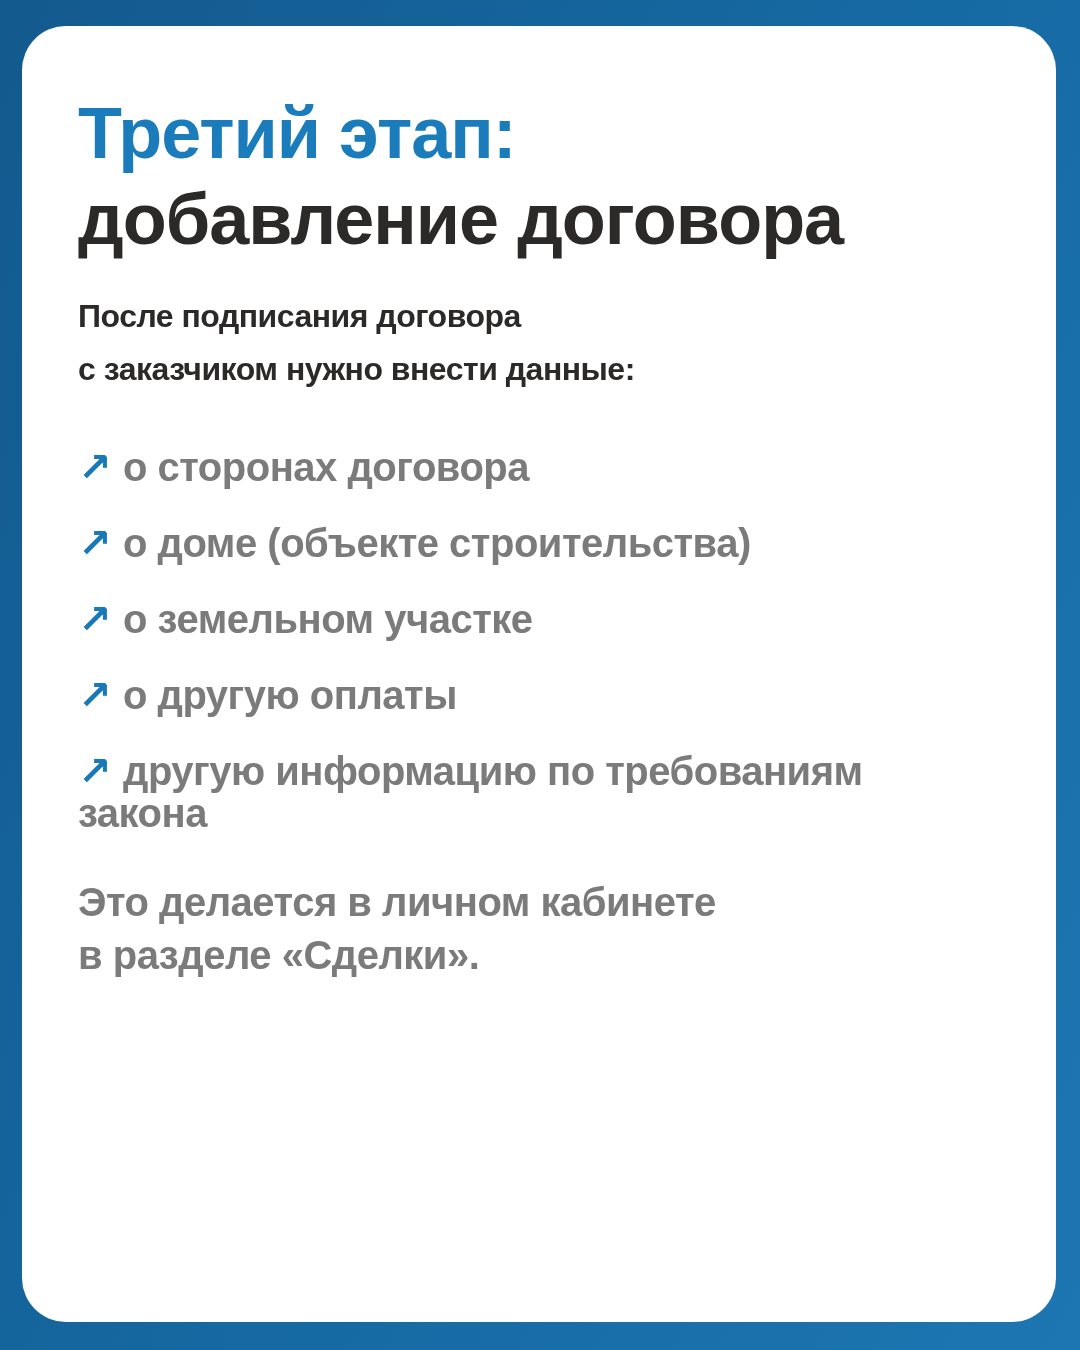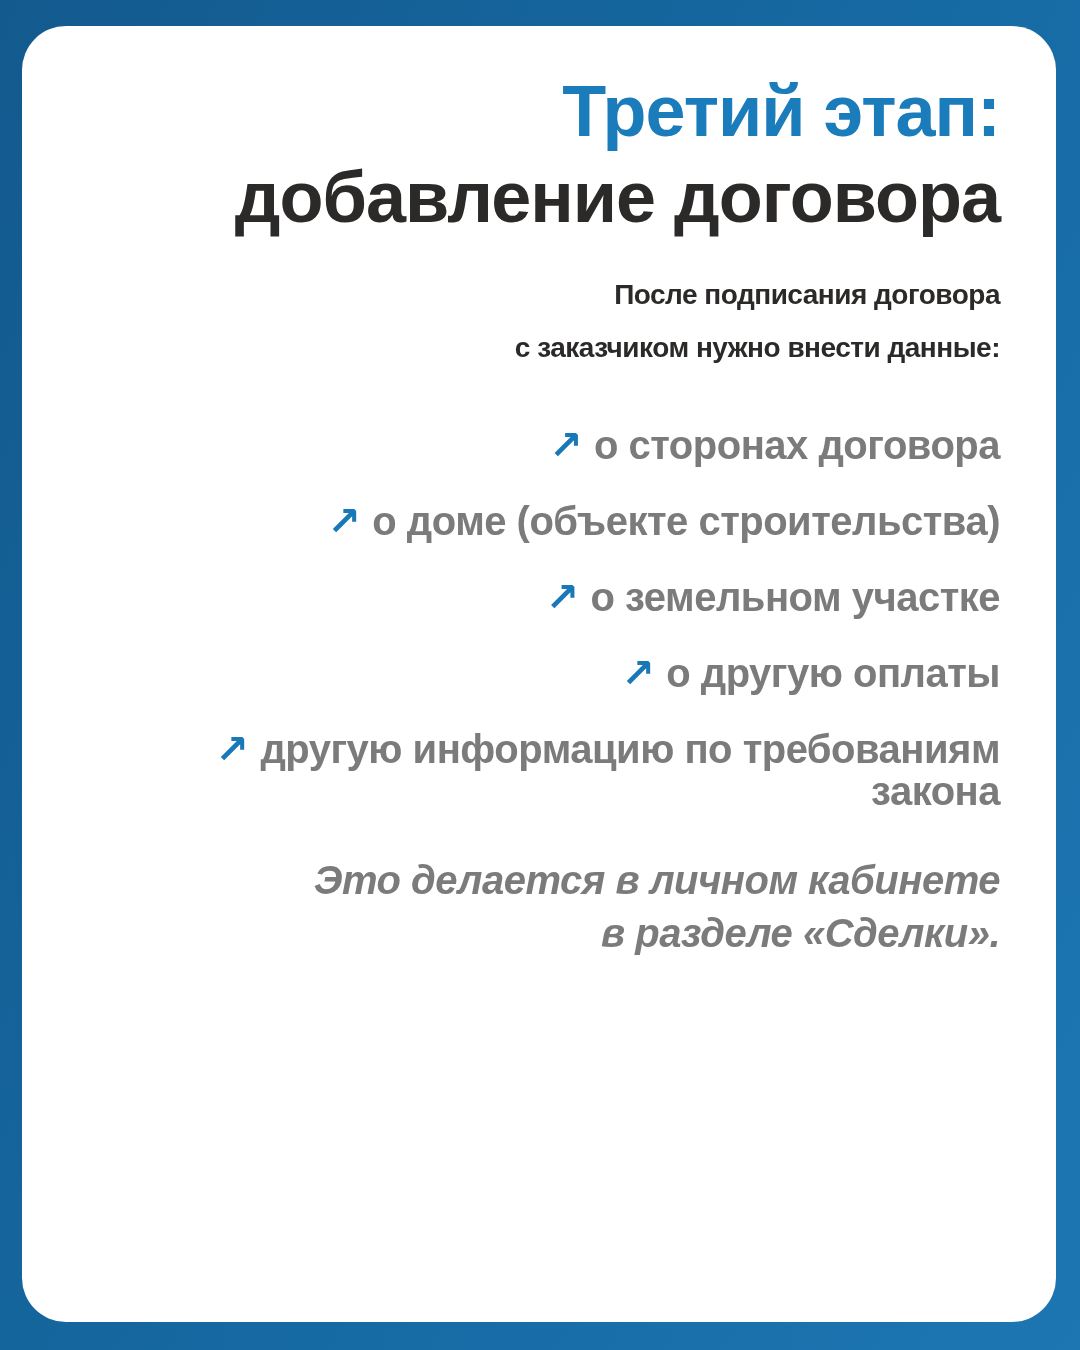--- a/index.html
+++ b/index.html
@@ -15,42 +15,41 @@
     background: linear-gradient(115deg, #135a8e 0%, #166aa4 55%, #1d76b2 100%);
   }
   .card {
     position: absolute;
     left: 22px;
     top: 26px;
     right: 24px;
     bottom: 28px;
     background: #ffffff;
     border-radius: 44px;
-    padding: 42px 56px 0 56px;
+    padding: 64px 56px 0 56px;
     box-sizing: border-box;
-    text-align: right;
   }
   .title {
     margin: 0;
     font-size: 72px;
     line-height: 86px;
     font-weight: 700;
     letter-spacing: -1px;
   }
   .title .line1 {
     display: block;
     color: #1b7cbc;
   }
   .title .line2 {
     display: block;
     color: #2b2a28;
   }
   .intro {
     margin: 28px 0 0 0;
-    font-size: 28px;
+    font-size: 32px;
     line-height: 53px;
     font-weight: 700;
     color: #2b2a28;
     letter-spacing: -0.5px;
     white-space: pre-line;
   }
   .details-list {
     list-style: none;
     margin: 50px 0 0 0;
     padding: 0;
@@ -73,21 +72,20 @@
     font-family: "DejaVu Sans", sans-serif;
   }
   .footer-text {
     margin: 42px 0 0 0;
     font-size: 40px;
     line-height: 53px;
     font-weight: 600;
     color: #7b7b7b;
     letter-spacing: -0.5px;
     white-space: pre-line;
-    font-style: italic;
   }
 </style>
 </head>
 <body>
 
 <div class="frame">
   <div class="card">
 
     <h1 class="title">
       <span class="line1">Третий этап:</span>

